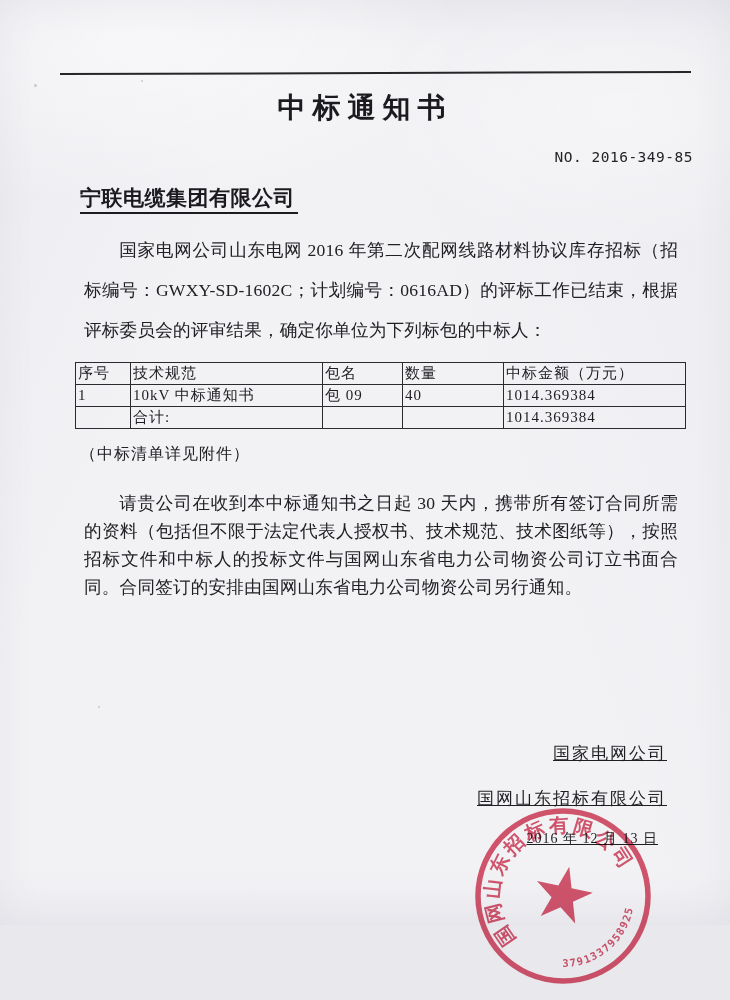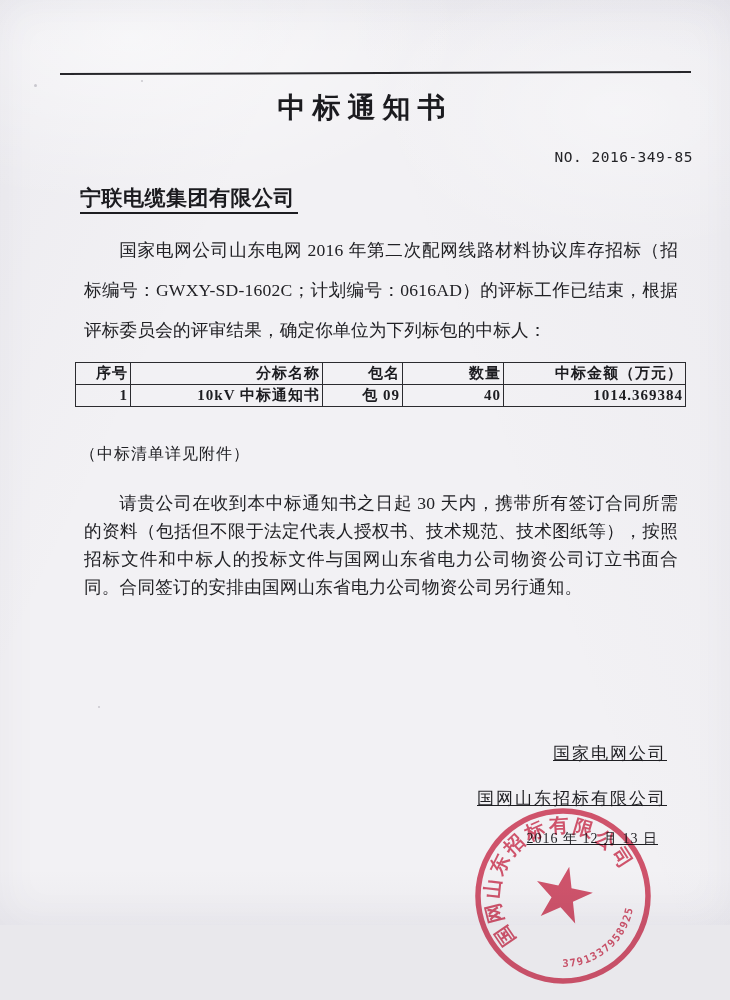--- a/index.html
+++ b/index.html
@@ -47,22 +47,22 @@
   .para-1{top:230px;line-height:40px;}
   .para-2{top:489px;line-height:28px;}
   table.award{
     position:absolute;left:75px;top:362px;width:610px;
     border-collapse:collapse;table-layout:fixed;
     font-size:15px;color:#1d1d21;
   }
   table.award td,table.award th{
     border:1.7px solid #2b2b2f;
     height:21px;padding:0 2px;
-    text-align:right;vertical-align:middle;
-    font-weight:700;letter-spacing:1px;
+    text-align:left;vertical-align:middle;
+    font-weight:400;letter-spacing:1px;
     overflow:hidden;white-space:nowrap;
   }
   .note{
     position:absolute;left:80px;top:444px;
     font-size:16px;color:#212125;letter-spacing:1px;
   }
   .sig{position:absolute;font-size:17px;color:#1f1f23;letter-spacing:2px;text-decoration:underline;}
   .sig-1{top:742px;right:63px;}
   .sig-2{top:787px;right:63px;}
   .sig-date{top:830px;right:72px;font-size:14px;letter-spacing:1px;}
@@ -95,30 +95,37 @@
     <colgroup>
       <col style="width:55px">
         <col style="width:192px">
         <col style="width:80px">
       <col style="width:101px">
         <col style="width:182px">
     </colgroup>
     <tbody>
         <tr>
       <th>序号</th>
-      <th>分标名称</th>
+      <th>技术规范</th>
       <th>包名</th>
       <th>数量</th>
       <th>中标金额（万元）</th>
     </tr>
     <tr>
       <td>1</td>
       <td>10kV 中标通知书</td>
       <td>包 09</td>
       <td>40</td>
+      <td>1014.369384</td>
+    </tr>
+    <tr>
+      <td></td>
+      <td>合计:</td>
+      <td></td>
+      <td></td>
       <td>1014.369384</td>
     </tr>
   </tbody>
     </table>
 
   <div class="note">（中标清单详见附件）</div>
 
   <div class="para para-2">请贵公司在收到本中标通知书之日起 30 天内，携带所有签订合同所需的资料（包括但不限于法定代表人授权书、技术规范、技术图纸等），按照招标文件和中标人的投标文件与国网山东省电力公司物资公司订立书面合同。合同签订的安排由国网山东省电力公司物资公司另行通知。</div>
 
   <div class="sig sig-1">国家电网公司</div>

